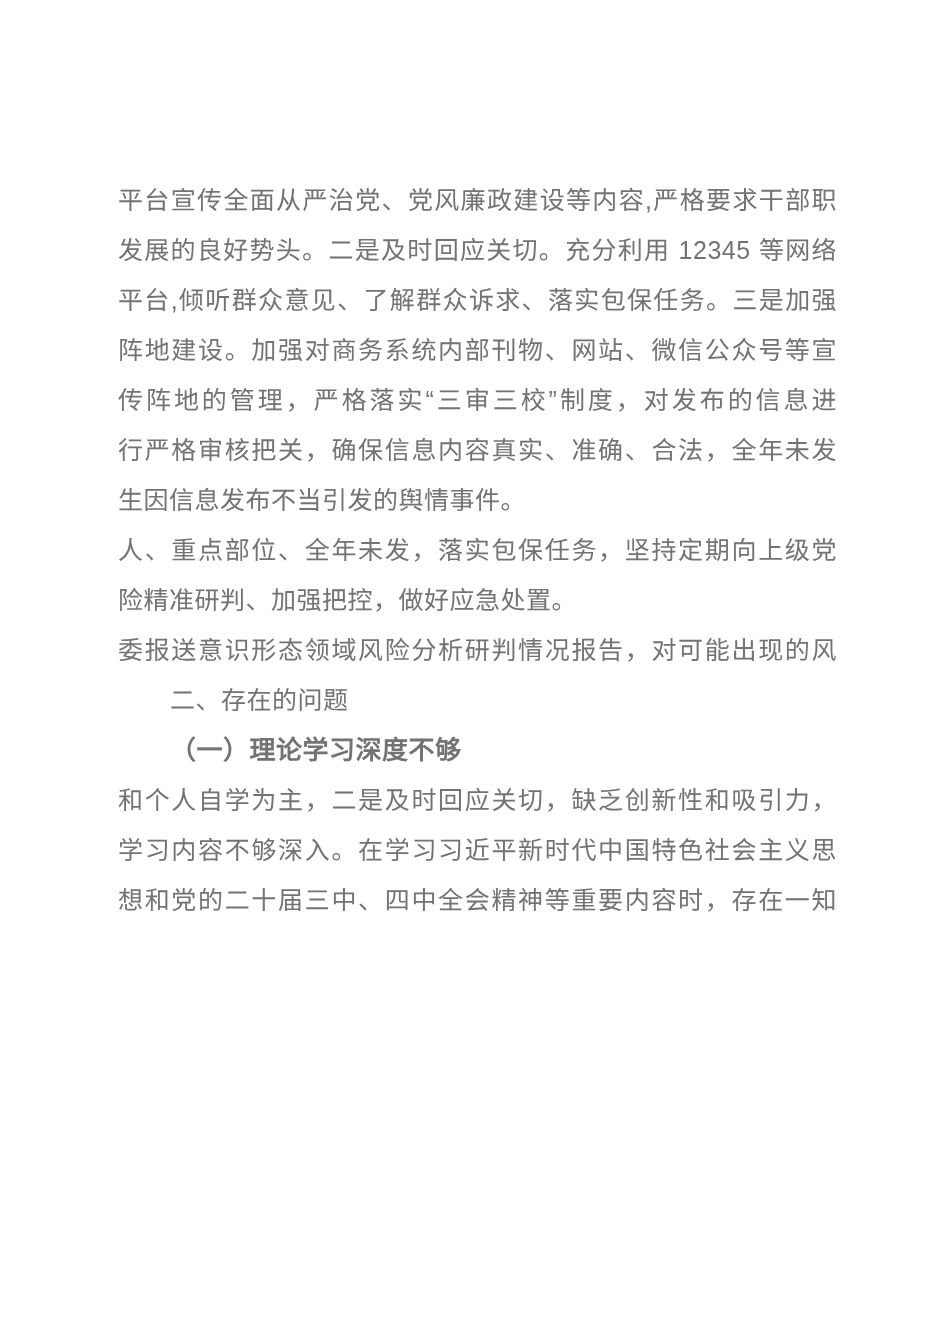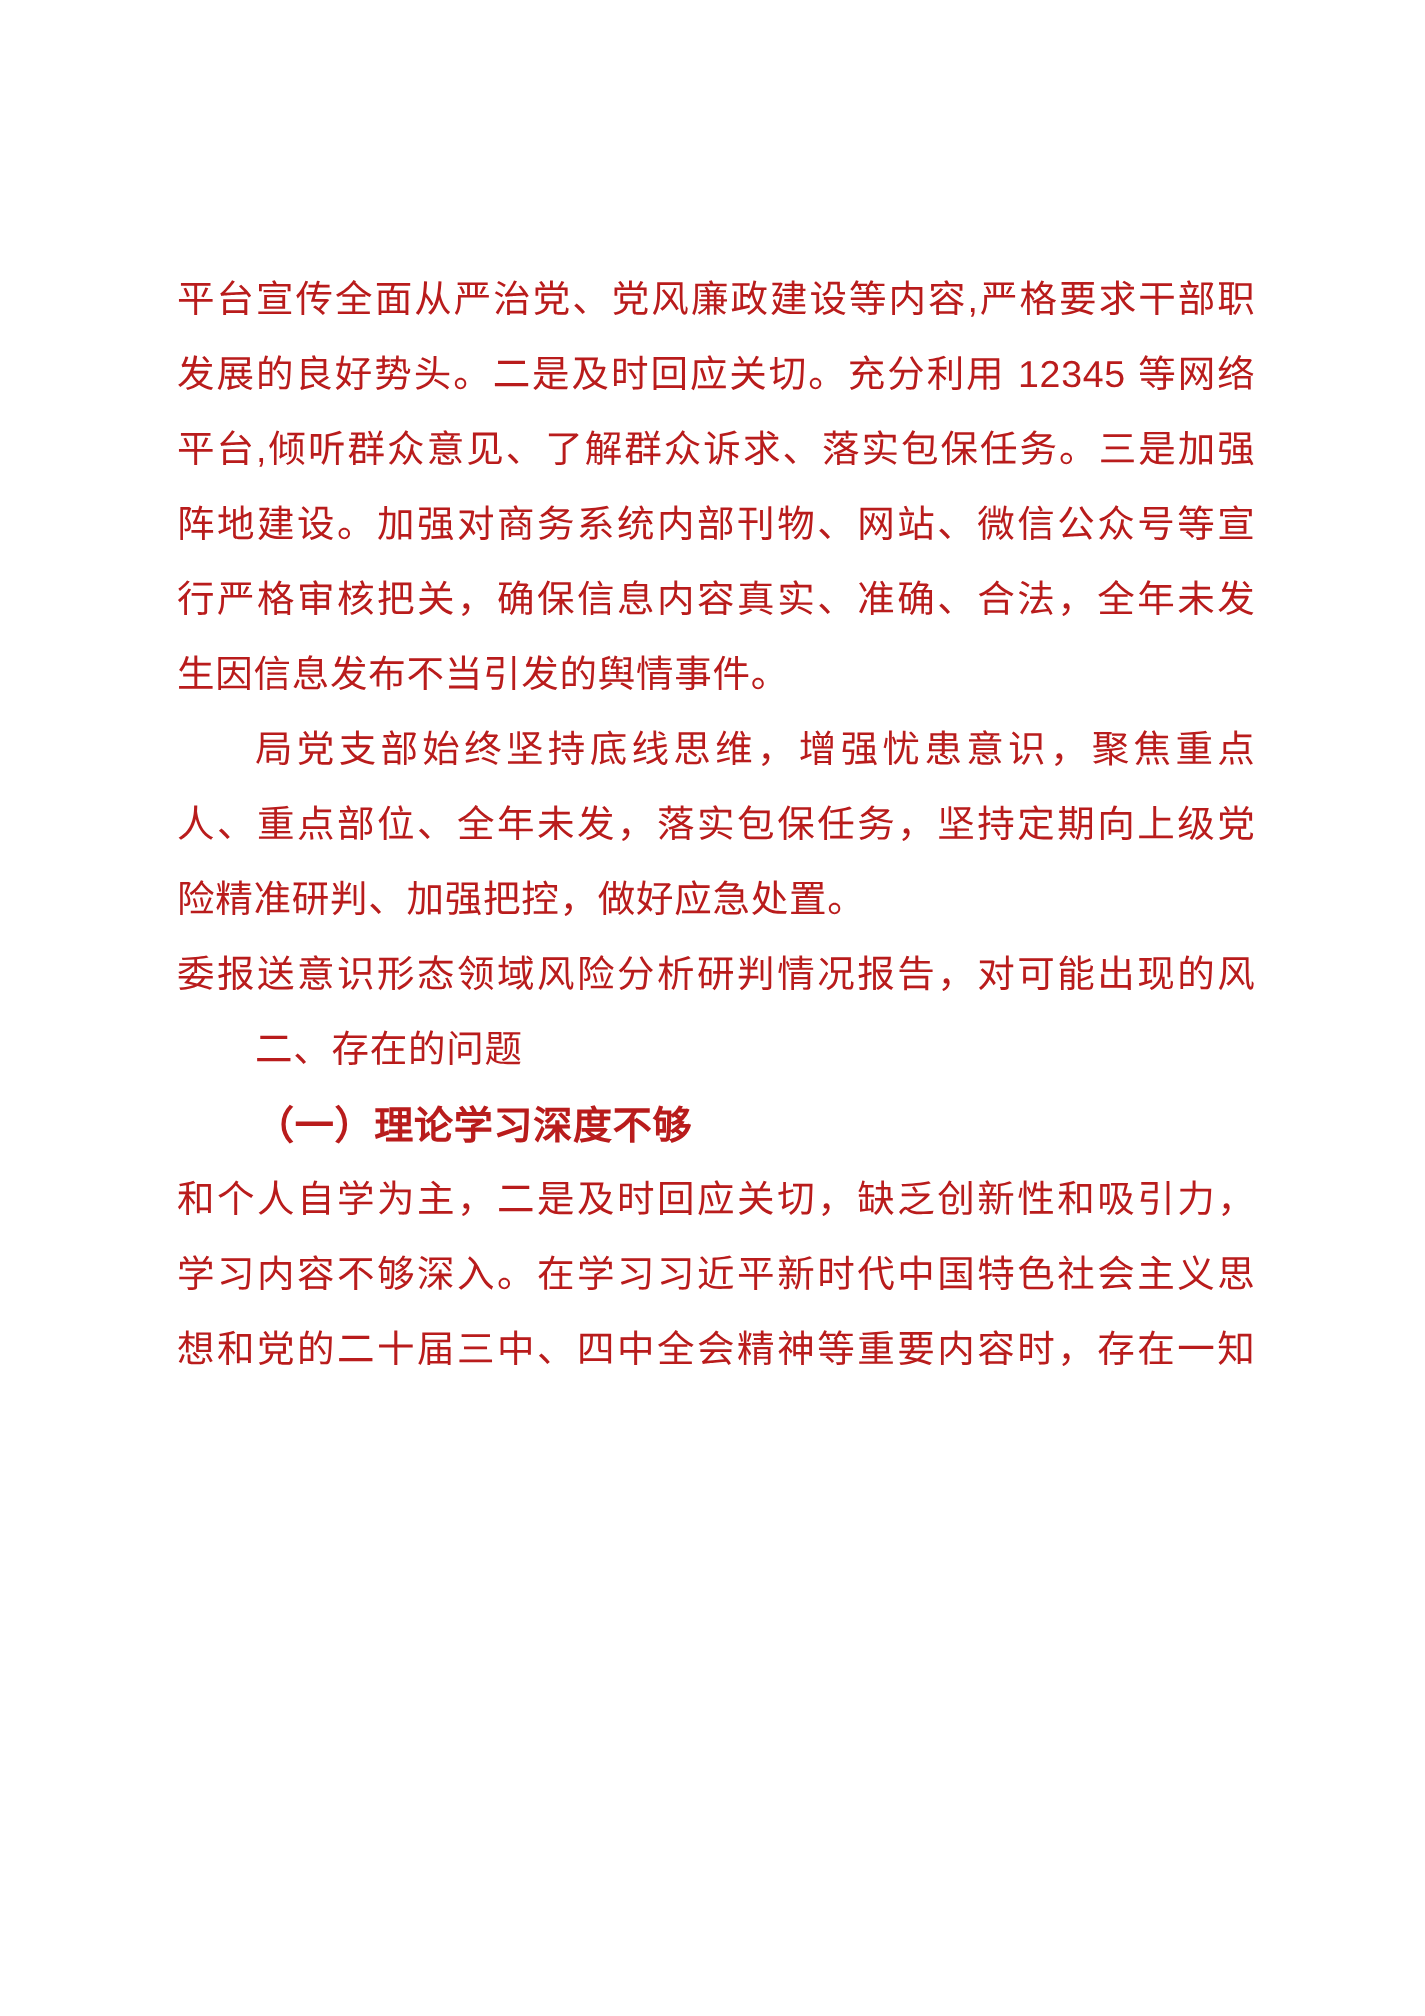--- a/index.html
+++ b/index.html
@@ -26,21 +26,21 @@
   .content {
     position: absolute;
     left: 118px;
     top: 175px;
     width: 719px;
   }
   .line {
     height: 50px;
     line-height: 50px;
     font-size: 25px;
-    color: #b91c1c;
+    color: #737373;
     white-space: normal;
     overflow: hidden;
     text-align: left;
     text-align-last: left;
     text-justify: inter-character;
     letter-spacing: 0.5px;
   }
   .line.justify {
     text-align: justify;
     text-align-last: justify;
@@ -57,23 +57,23 @@
 </style>
 </head>
 <body>
 
 <div class="page">
   <div class="content">
       <div class="line justify">平台宣传全面从严治党、党风廉政建设等内容,严格要求干部职</div>
       <div class="line justify">发展的良好势头。二是及时回应关切。充分利用 12345 等网络</div>
       <div class="line justify">平台,倾听群众意见、了解群众诉求、落实包保任务。三是加强</div>
       <div class="line justify">阵地建设。加强对商务系统内部刊物、网站、微信公众号等宣</div>
+      <div class="line justify">传阵地的管理，严格落实“三审三校”制度，对发布的信息进</div>
       <div class="line justify">行严格审核把关，确保信息内容真实、准确、合法，全年未发</div>
       <div class="line">生因信息发布不当引发的舆情事件。</div>
-      <div class="line justify indent">局党支部始终坚持底线思维，增强忧患意识，聚焦重点</div>
       <div class="line justify">人、重点部位、全年未发，落实包保任务，坚持定期向上级党</div>
       <div class="line">险精准研判、加强把控，做好应急处置。</div>
       <div class="line justify">委报送意识形态领域风险分析研判情况报告，对可能出现的风</div>
       <div class="line indent">二、存在的问题</div>
       <div class="line bold indent">（一）理论学习深度不够</div>
       <div class="line justify">和个人自学为主，二是及时回应关切，缺乏创新性和吸引力，</div>
       <div class="line justify">学习内容不够深入。在学习习近平新时代中国特色社会主义思</div>
       <div class="line justify">想和党的二十届三中、四中全会精神等重要内容时，存在一知</div>
     </div>
 </div>

